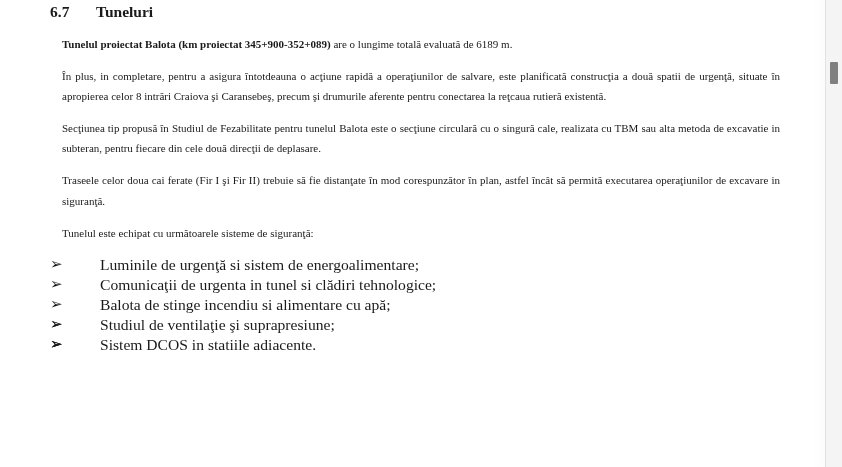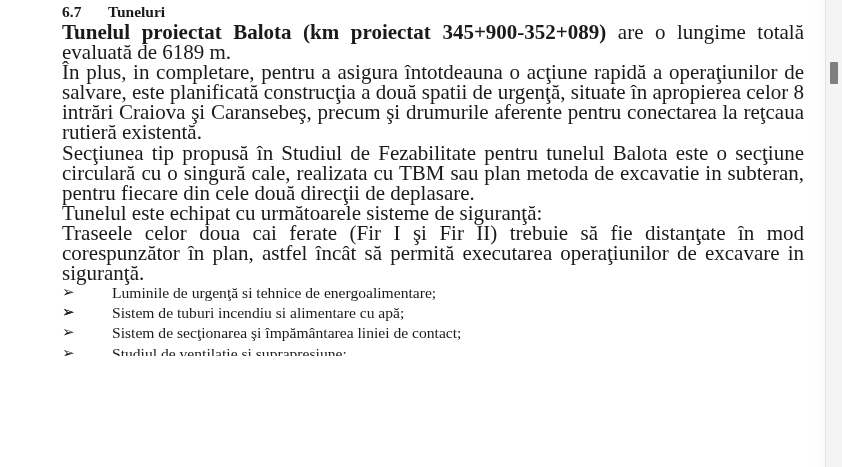--- a/index.html
+++ b/index.html
@@ -10,43 +10,43 @@
   body {
     width: 842px;
     height: 467px;
     overflow: hidden;
     font-family: "Liberation Serif", "DejaVu Serif", serif;
     color: #1a1a1a;
     position: relative;
   }
   #page {
     position: absolute;
-    left: 12px; top: 0;
+    left: 0; top: 0;
     width: 812px;
     height: 356px;
     background: #ffffff;
     overflow: hidden;
   }
   #content {
     position: absolute;
     left: 50px;
     top: 0px;
     width: 742px;
   }
   .h-sect {
     font-weight: bold;
     font-size: 15.5px;
     line-height: 20px;
     margin: 2px 0 0 0;
     white-space: pre;
   }
   .h-num { display: inline-block; width: 46px; }
   p.body {
-    margin: 0;
-    font-size: 21px;
+    margin: 12px;
+    font-size: 11px;
     line-height: 20.1px;
     text-align: justify;
     text-justify: inter-word;
     -webkit-hyphens: none;
     hyphens: none;
   }
   p.body.nojust { text-align: left; }
   b.lead { font-weight: bold; }
   .ital { font-style: italic; }
   .u-bold { font-weight: bold; text-decoration: underline; }
@@ -106,31 +106,31 @@
   <div id="content">
 
     <h2 class="h-sect"><span class="h-num">6.7</span><span>Tuneluri</span></h2>
 
     <p class="body"><b class="lead">Tunelul proiectat Balota (km proiectat 345+900-352+089)</b><span> are o lungime totală evaluată de 6189 m.</span></p>
 
 
 
     <p class="body">În plus, in completare, pentru a asigura întotdeauna o acţiune rapidă a operaţiunilor de salvare, este planificată construcţia a două spatii de urgenţă, situate în apropierea celor 8 intrări Craiova şi Caransebeş, precum şi drumurile aferente pentru conectarea la reţcaua rutieră existentă.</p>
 
-    <p class="body">Secţiunea tip propusă în Studiul de Fezabilitate pentru tunelul Balota este o secţiune circulară cu o singură cale, realizata cu TBM sau plan metoda de excavatie in subteran, pentru fiecare din cele două direcţii de deplasare.</p>
+    <p class="body">Secţiunea tip propusă în Studiul de Fezabilitate pentru tunelul Balota este o secţiune circulară cu o singură cale, realizata cu TBM sau alta metoda de excavatie in subteran, pentru fiecare din cele două direcţii de deplasare.</p>
+
+    <p class="body">Traseele celor doua cai ferate (Fir I şi Fir II) trebuie să fie distanţate în mod corespunzător în plan, astfel încât să permită executarea operaţiunilor de excavare in siguranţă.</p>
 
     <p class="body nojust">Tunelul este echipat cu următoarele sisteme de siguranţă:</p>
 
-    <p class="body">Traseele celor doua cai ferate (Fir I şi Fir II) trebuie să fie distanţate în mod corespunzător în plan, astfel încât să permită executarea operaţiunilor de excavare in siguranţă.</p>
-
     <ul class="sig">
-      <li><span class="bullet">➢</span><span>Luminile de urgenţă si tehnice de energoalimentare;</span></li>
+      <li><span class="bullet">➢</span><span>Luminile de urgenţă si sistem de energoalimentare;</span></li>
+      <li><span class="bullet">➢</span><span>Comunicaţii de urgenta in tunel si clădiri tehnologice;</span></li>
+      <li><span class="bullet">➢</span><span>Balota de stinge incendiu si alimentare cu apă;</span></li>
       <li><span class="bullet">➢</span></li>
-      <li><span class="bullet">➢</span><span>Sistem de tuburi incendiu si alimentare cu apă;</span></li>
-      <li><span class="bullet">➢</span><span>Sistem de secţionarea şi împământarea liniei de contact;</span></li>
       <li><span class="bullet">➢</span><span>Studiul de ventilaţie şi suprapresiune;</span></li>
       <li><span class="bullet">➢</span></li>
       <li><span class="bullet">➢</span></li>
       <li><span class="bullet">➢</span><span>Sistem DCOS in statiile adiacente.</span></li>
     </ul>
 
     <p class="body"><span>Tunelul va fi proiectat şi executat astfel încât să se respecte </span><span class="u-bold">toate</span><span> cerinţele din </span><span class="ital">REGULAMENTULUI (UE) NR. 1303/2014 AL COMISIEI din 18 noiembrie 2014 privind specificaţia tehnică de interoperabilitate referitoare la </span></p>
 
   </div>
 </div>

